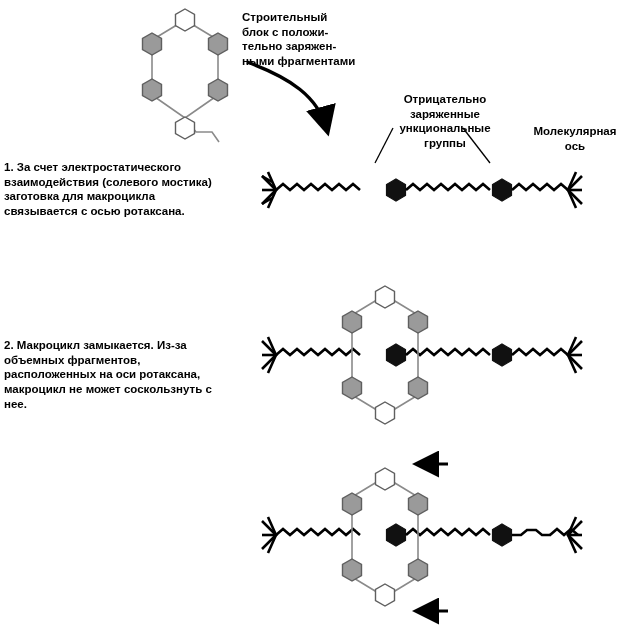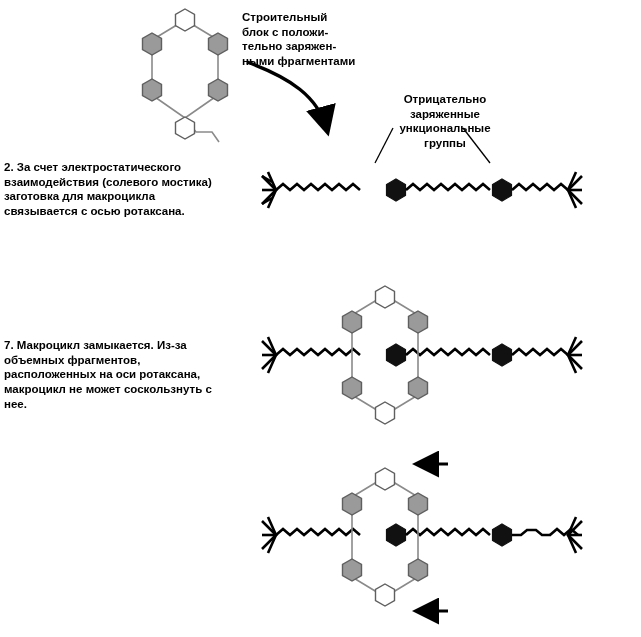--- a/index.html
+++ b/index.html
@@ -253,19 +253,21 @@
   <div class="cap" id="cap-top-block">Строительный
 блок с положи-
 тельно заряжен-
 ными фрагмента­ми</div>
 
   <div class="cap cap-center" id="cap-neg-groups">Отрицательно
 заряженные
 ункциональные
 группы</div>
 
-
-  <div class="cap" id="cap-step1">2. За счет электростатического взаимодействия (солевого мо­стика) заготовка для макроцикла связывается с осью ротаксана.</div>
-
-  <div class="cap" id="cap-step2">7. Макроцикл замыкается. Из-за объемных фрагментов, расположенных на оси ротакса­на, макроцикл не может со­скользнуть с нее.</div>
+  <div class="cap cap-center" id="cap-axis">Молекулярная
+ось</div>
+
+  <div class="cap" id="cap-step1">1. За счет электростатического взаимодействия (солевого мо­стика) заготовка для макроцикла связывается с осью ротаксана.</div>
+
+  <div class="cap" id="cap-step2">2. Макроцикл замыкается. Из-за объемных фрагментов, расположенных на оси ротакса­на, макроцикл не может со­скользнуть с нее.</div>
 
 
 </div>
 
 </body></html>

